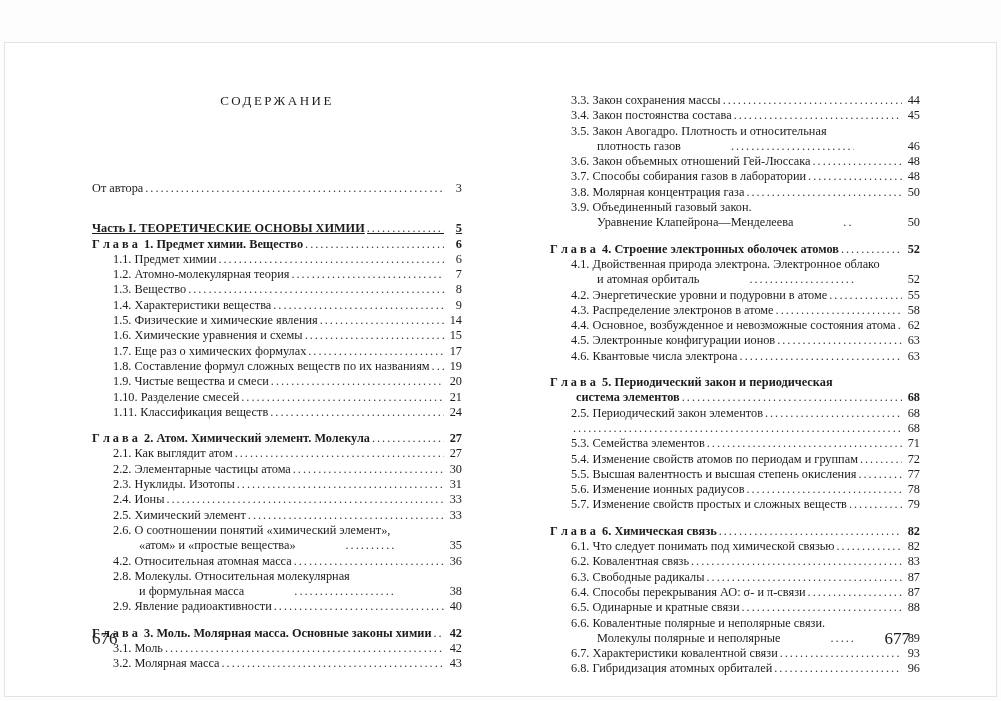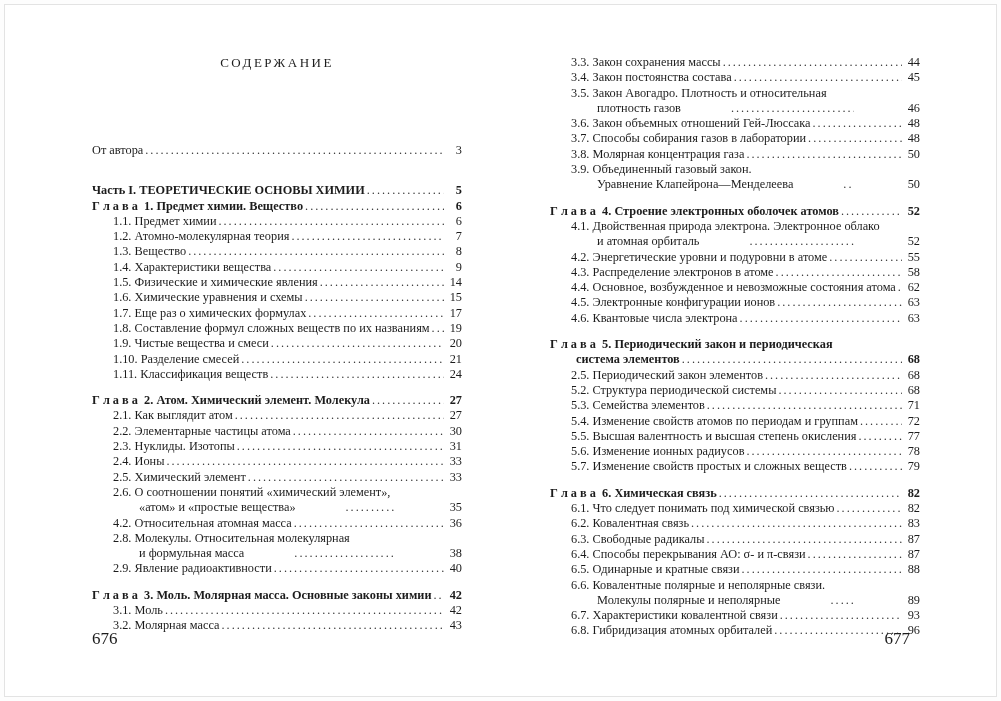--- a/index.html
+++ b/index.html
@@ -11,38 +11,39 @@
     font-family: "Liberation Serif", serif;
     font-size: 12.3px;
     color: #1c1c1c;
     overflow: hidden;
   }
   .scan-frame {
     position: absolute;
     inset: 4px;
     border: 1px solid #e3e3e3;
     background: #ffffff;
+    margin-top: 38px;
   }
   .column {
     position: absolute;
     top: 50px;
   }
   .column-left  { left: 87px;  width: 370px; }
   .column-right { left: 545px; width: 370px; }
   .toc-heading {
     text-align: center;
     letter-spacing: 2.5px;
     font-size: 13px;
     margin: 0 0 72px 0;
     font-weight: normal;
   }
   .entry { }
   .entry.bold { font-weight: bold; }
   .gap-s { margin-top: 11px; }
-  .gap-l { margin-top: 25px; }
+  .gap-l { margin-top: 25px; text-decoration: underline; }
   .line {
     display: flex;
     align-items: baseline;
     line-height: 15.3px;
   }
   .ind1 > .line { padding-left: 21px; }
   .ind0 > .line.cont { padding-left: 26px; }
   .ind1 > .line.cont { padding-left: 47px; gap: 48px; }
   .txt { white-space: pre; flex: 0 0 auto; }
   .dots {
@@ -398,21 +399,20 @@
         </div>
         <div class="entry ind1">
           <div class="line">
             <span class="txt">2.5. Периодический закон элементов</span>
             <span class="dots"></span>
             <span class="num">68</span>
           </div>
         </div>
         <div class="entry ind1">
           <div class="line">
-            <span class="txt">5.2. Структура периодической системы</span>
             <span class="dots"></span>
             <span class="num">68</span>
           </div>
         </div>
         <div class="entry ind1">
           <div class="line">
             <span class="txt">5.3. Семейства элементов</span>
             <span class="dots"></span>
             <span class="num">71</span>
           </div>

